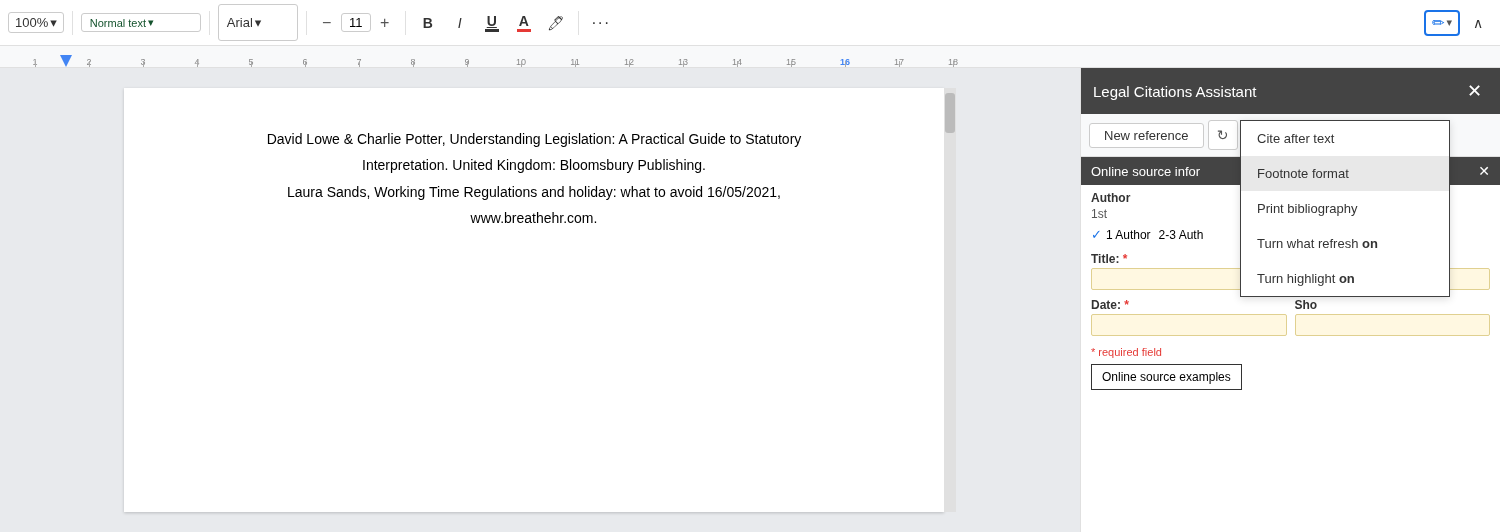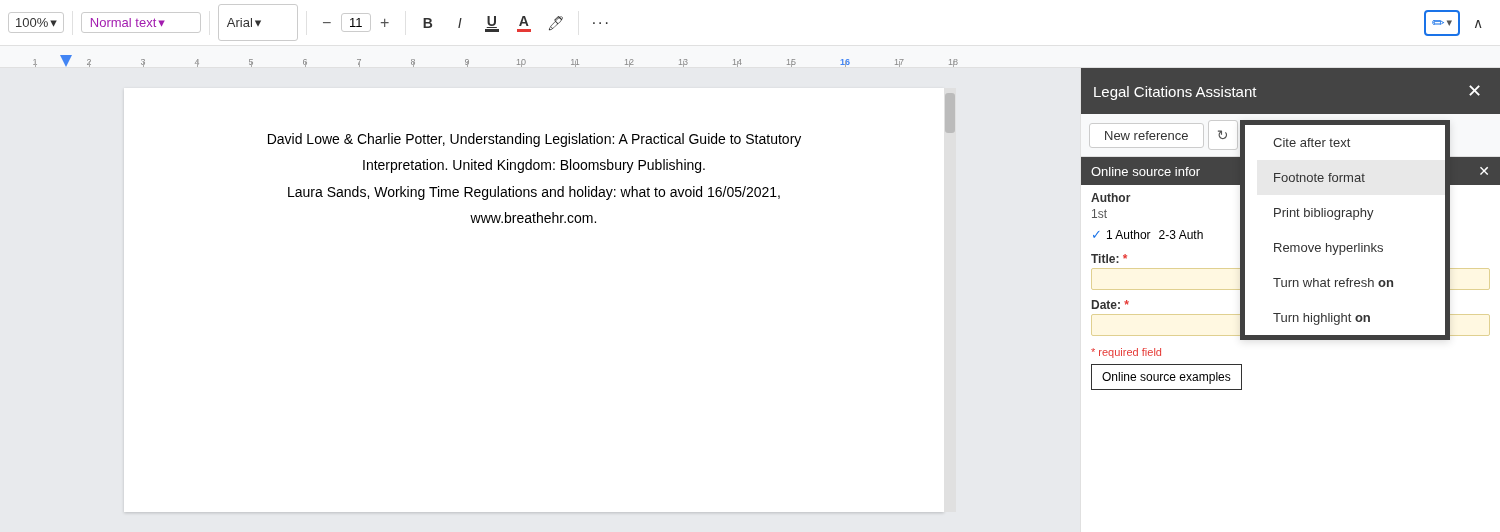--- a/index.html
+++ b/index.html
@@ -35,22 +35,22 @@
       padding: 2px 6px;
       border: 1px solid #ccc;
       border-radius: 3px;
       cursor: pointer;
       background: #fff;
     }
     .font-style-selector {
       display: flex;
       align-items: center;
       gap: 2px;
-      font-size: 13px;
-      color: #a21caf;
+      font-size: 11px;
+      color: #14532d;
       padding: 2px 8px;
       border: 1px solid #ccc;
       border-radius: 3px;
       cursor: pointer;
       background: #fff;
       min-width: 120px;
     }
     .font-name-selector {
       display: flex;
       align-items: center;
@@ -309,24 +309,23 @@
     .panel-icon-btn.bold { font-weight: bold; }
     .panel-icon-btn.italic { font-style: italic; }
 
     
     .dropdown-menu {
       position: absolute;
       top: 52px;
       right: 50px;
       width: 210px;
       background: #fff;
-      border: 5px solid #404040;
+      border: 1px solid #404040;
       box-shadow: 0 2px 8px rgba(0,0,0,0.15);
       z-index: 100;
-      padding-left: 12px;
     }
     .dropdown-item {
       padding: 10px 16px;
       font-size: 13px;
       color: #333;
       cursor: pointer;
     }
     .dropdown-item.active { background: #e8e8e8; font-weight: 400; }
     .dropdown-item .bold-on { font-weight: bold; }
 
@@ -591,23 +590,20 @@
       <div class="dropdown-item">
         <span>Cite after text</span>
       </div>
       <div class="dropdown-item active">
         <span>Footnote format</span>
       </div>
       <div class="dropdown-item">
         <span>Print bibliography</span>
       </div>
       <div class="dropdown-item">
-        <span>Remove hyperlinks</span>
-      </div>
-      <div class="dropdown-item">
         <span>Turn what refresh </span><span class="bold-on">on</span>
       </div>
       <div class="dropdown-item">
         <span>Turn highlight </span><span class="bold-on">on</span>
       </div>
     </div>
 
     <div class="panel-content">
       <div class="source-header">
         <span>Online source infor</span>

